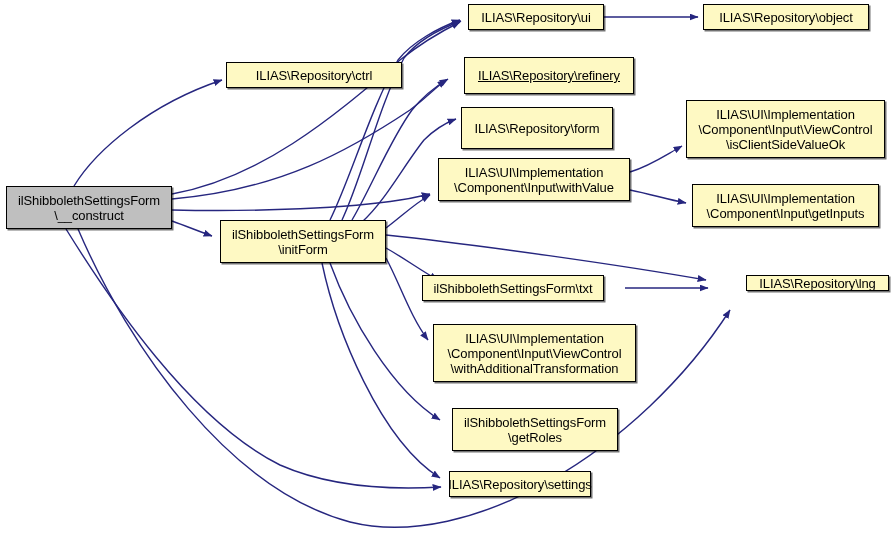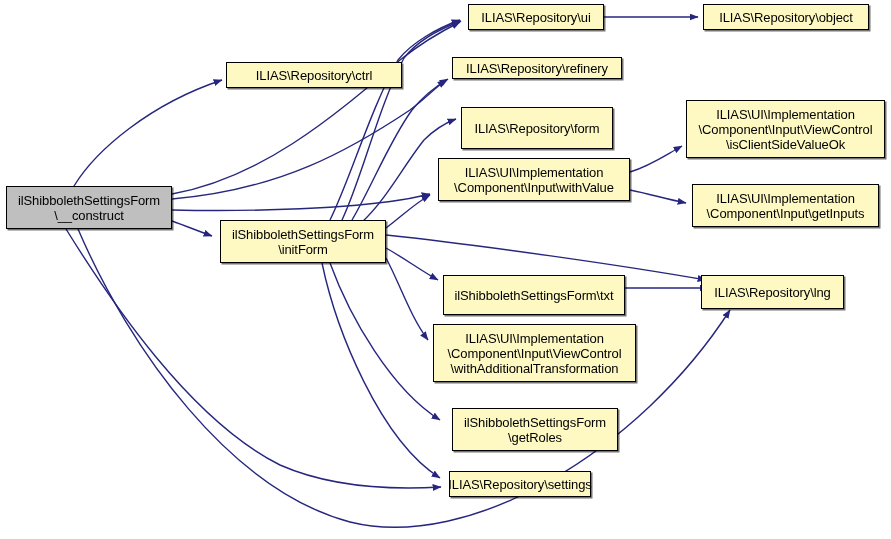--- a/index.html
+++ b/index.html
@@ -62,31 +62,31 @@
       </g>
   </svg>
   <div id="node-layer">
       <div class="node highlight" style="left: 6px; top: 186px; width: 166px; height: 43px;"><span class="lbl">ilShibbolethSettingsForm
 \__construct</span></div>
       <div class="node" style="left: 226px; top: 62px; width: 176px; height: 26px;"><span class="lbl">ILIAS\Repository\ctrl</span></div>
       <div class="node" style="left: 220px; top: 220px; width: 166px; height: 43px;"><span class="lbl">ilShibbolethSettingsForm
 \initForm</span></div>
       <div class="node" style="left: 468px; top: 4px; width: 136px; height: 26px;"><span class="lbl">ILIAS\Repository\ui</span></div>
       <div class="node" style="left: 703px; top: 4px; width: 166px; height: 26px;"><span class="lbl">ILIAS\Repository\object</span></div>
-      <div class="node" style="left: 452px; top: 57px; width: 170px; height: 22px;"><span class="lbl">ILIAS\Repository\refinery</span></div>
+      <div class="node" style="left: 464px; top: 57px; width: 170px; height: 37px; text-decoration: underline;"><span class="lbl">ILIAS\Repository\refinery</span></div>
       <div class="node" style="left: 461px; top: 107px; width: 152px; height: 42px;"><span class="lbl">ILIAS\Repository\form</span></div>
       <div class="node" style="left: 438px; top: 158px; width: 192px; height: 43px;"><span class="lbl">ILIAS\UI\Implementation
 \Component\Input\withValue</span></div>
       <div class="node" style="left: 686px; top: 100px; width: 199px; height: 58px;"><span class="lbl">ILIAS\UI\Implementation
 \Component\Input\ViewControl
 \isClientSideValueOk</span></div>
       <div class="node" style="left: 692px; top: 184px; width: 187px; height: 43px;"><span class="lbl">ILIAS\UI\Implementation
 \Component\Input\getInputs</span></div>
-      <div class="node" style="left: 443px; top: 275px; width: 182px; height: 40px; text-align: center;"><span class="lbl">ilShibbolethSettingsForm\txt</span></div>
-      <div class="node" style="left: 701px; top: 275px; width: 143px; height: 34px;"><span class="lbl">ILIAS\Repository\lng</span></div>
+      <div class="node" style="left: 422px; top: 275px; width: 182px; height: 26px; text-align: center;"><span class="lbl">ilShibbolethSettingsForm\txt</span></div>
+      <div class="node" style="left: 746px; top: 275px; width: 143px; height: 16px;"><span class="lbl">ILIAS\Repository\lng</span></div>
       <div class="node" style="left: 433px; top: 324px; width: 203px; height: 58px;"><span class="lbl">ILIAS\UI\Implementation
 \Component\Input\ViewControl
 \withAdditionalTransformation</span></div>
       <div class="node" style="left: 452px; top: 408px; width: 166px; height: 43px;"><span class="lbl">ilShibbolethSettingsForm
 \getRoles</span></div>
       <div class="node" style="left: 449px; top: 471px; width: 142px; height: 26px;"><span class="lbl">ILIAS\Repository\settings</span></div>
     </div>
 </div>
 
 </body></html>

